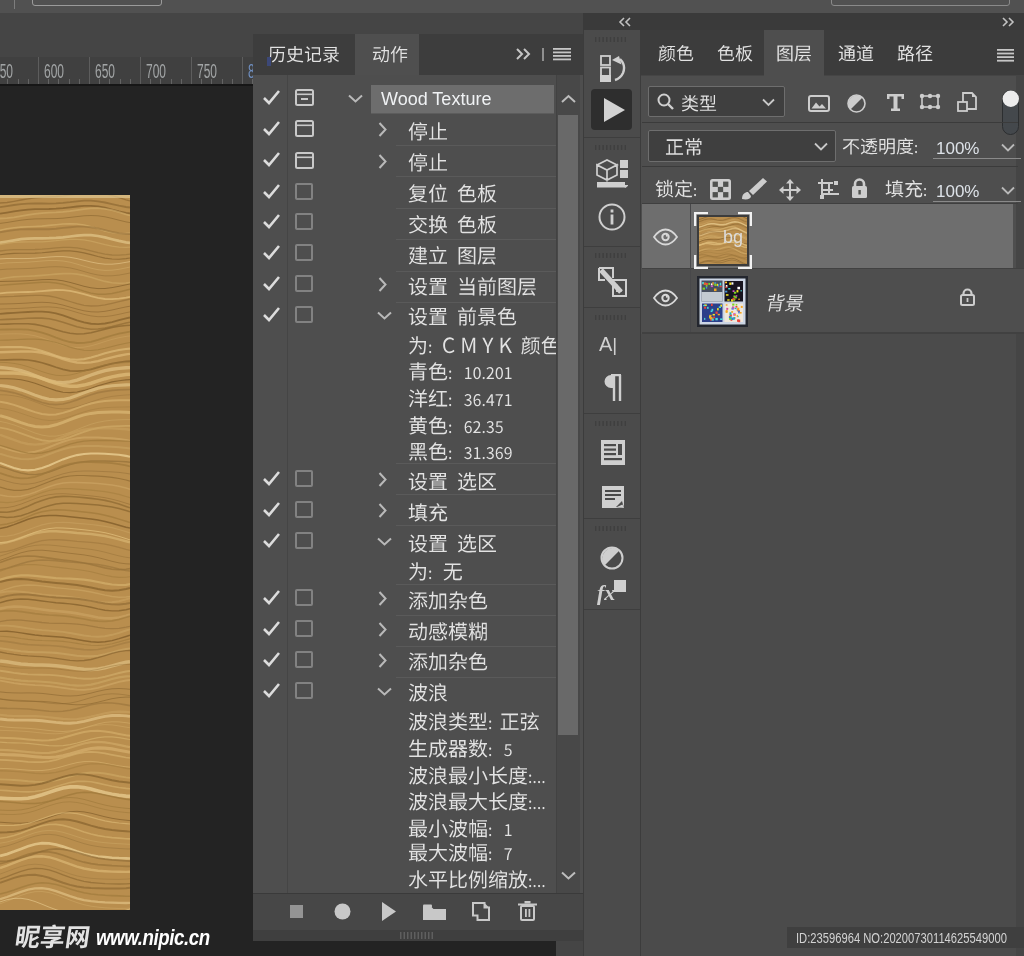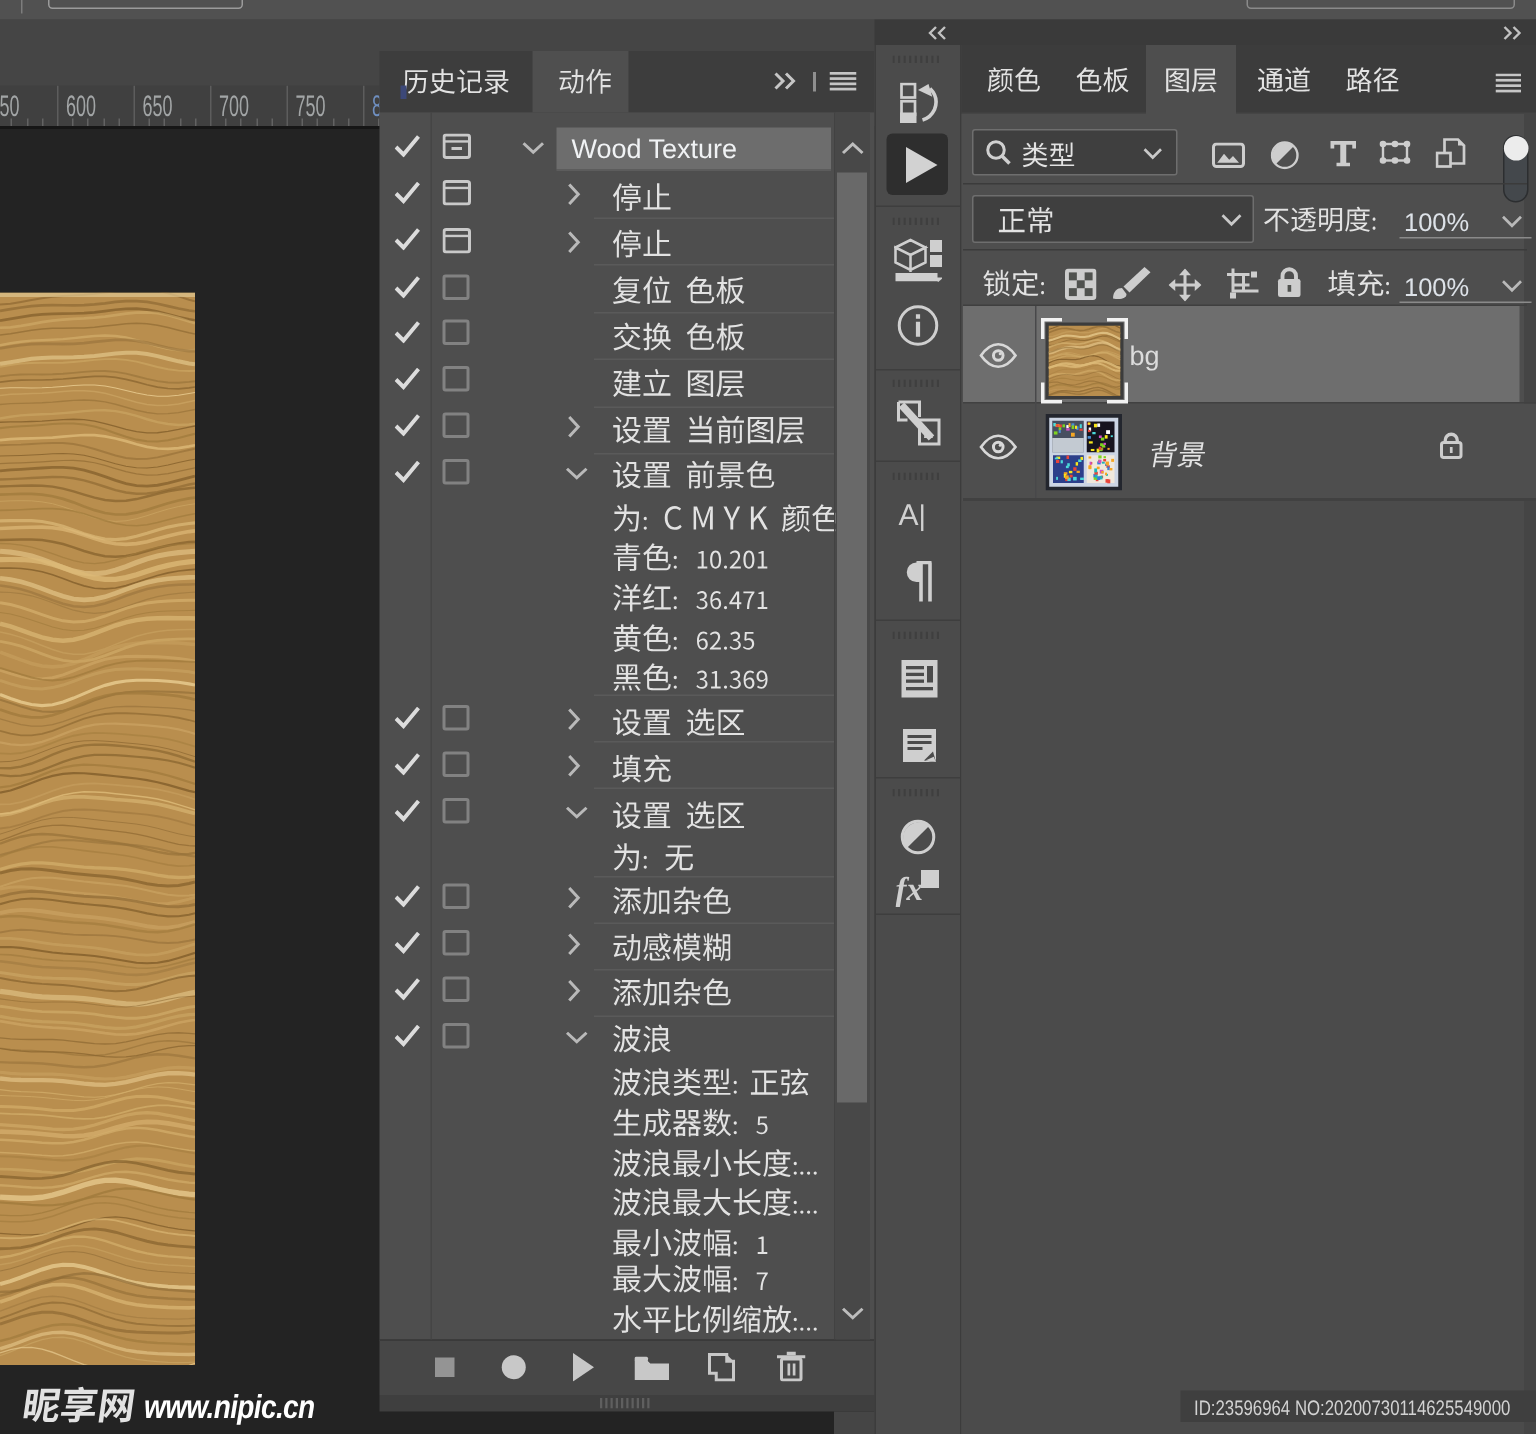--- a/index.html
+++ b/index.html
@@ -1179,21 +1179,21 @@
       <rect x="28.7" y="34.1" width="1.9" height="2.4" fill="#f5a623"></rect>
       <rect x="41.2" y="35.0" width="1.5" height="2.4" fill="#3a7bd5"></rect>
       <rect x="32.6" y="38.5" width="2.3" height="2.1" fill="#e8443a"></rect>
       <rect x="38.5" y="30.0" width="1.9" height="1.6" fill="#e8443a"></rect>
       <rect x="32.1" y="42.0" width="2.3" height="1.9" fill="#7ed321"></rect>
       <rect x="32.5" y="36.3" width="1.9" height="2.6" fill="#1fb6b6"></rect>
       <rect x="33.1" y="40.4" width="1.6" height="2.4" fill="#1fb6b6"></rect>
       <rect x="38.7" y="28.1" width="1.6" height="1.4" fill="#7ed321"></rect>
       <rect x="35.2" y="27.6" width="2.2" height="2.0" fill="#7ed321"></rect>
     </svg>
-    <div class="abs" style="left:753px;top:227px;width:40px;font:18px 'Liberation Sans';color:#dcdcdc">bg</div>
+    <div class="abs" style="left:723px;top:227px;width:40px;font:18px 'Liberation Sans';color:#dcdcdc">bg</div>
     <svg class="t " style="left:759px;top:286px" width="58" height="30">
       <g transform="translate(6,24)">
         <use href="#g91" transform="translate(0.0 0) skewX(-10) scale(0.190)" fill="#ececec"></use>
         <use href="#g25" transform="translate(19.0 0) skewX(-10) scale(0.190)" fill="#ececec"></use>
       </g>
     </svg>
     <svg class="abs" style="left:959px;top:287px" width="17" height="19">
       <path d="M4.5 8V6.5a4 4 0 018 0V8" fill="none" stroke="#cdcdcd" stroke-width="2.2"></path>
       <rect x="2" y="8" width="13" height="10" rx="1.5" fill="none" stroke="#cdcdcd" stroke-width="2"></rect>
       <rect x="7.6" y="11" width="1.8" height="4" fill="#cdcdcd"></rect>

